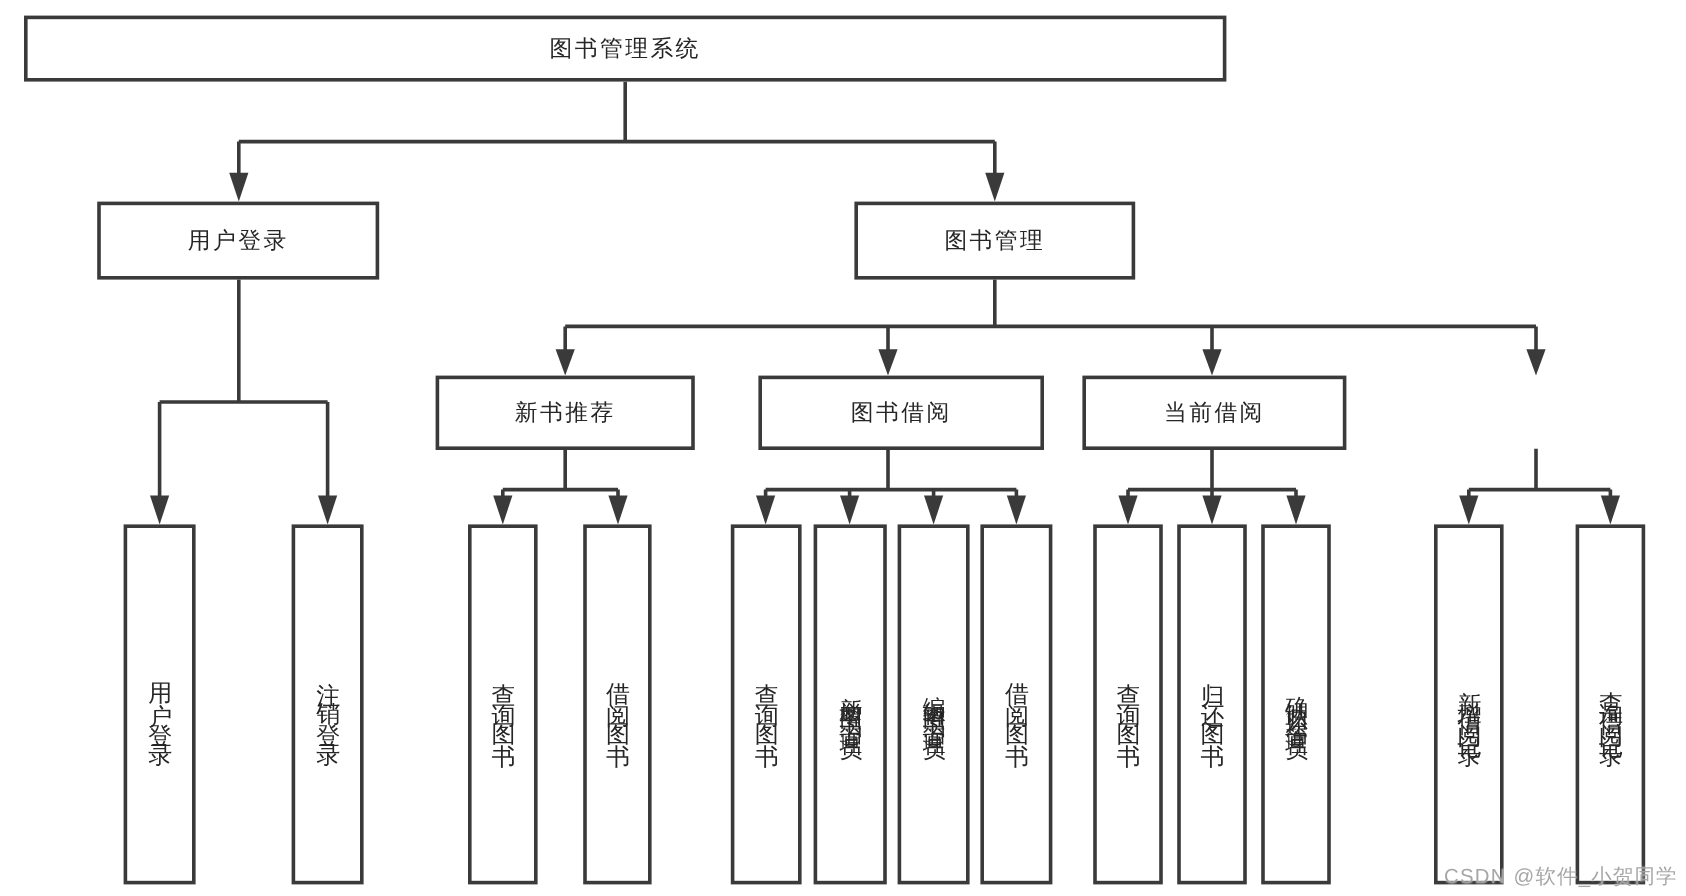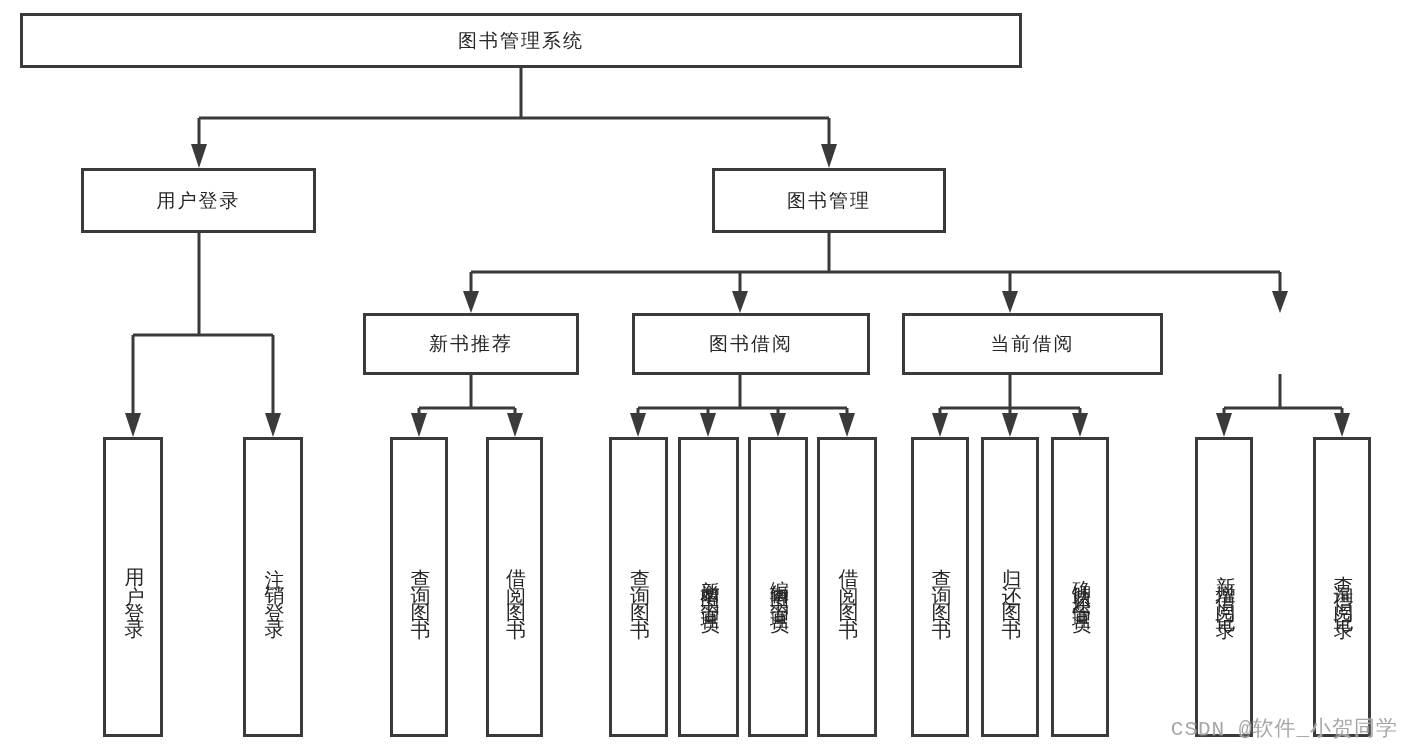--- a/index.html
+++ b/index.html
@@ -1,18 +1,18 @@
 <!DOCTYPE html>
 <html><head>
 <meta charset="utf-8">
 <style>
   html,body{margin:0;padding:0;background:#ffffff;}
   .canvas{
     position:relative;width:1405px;height:747px;background:#ffffff;overflow:hidden;
-    font-family:Liberation Mono, monospace;color:#262626;
+    font-family:Liberation Sans, sans-serif;color:#262626;
   }
   .connectors{position:absolute;left:0;top:0;z-index:1;}
   .node{
     position:absolute;box-sizing:border-box;background:#ffffff;
     border:3px solid #3a3a3a;display:flex;align-items:center;justify-content:center;
     z-index:2;
   }
   .node .hlabel{font-size:19px;letter-spacing:2px;white-space:nowrap;}
   .leaf{
     position:absolute;box-sizing:border-box;background:#ffffff;
@@ -21,21 +21,21 @@
   }
   .vlabel{
     writing-mode:vertical-rl;text-orientation:mixed;
     font-size:20px;line-height:1;white-space:nowrap;
   }
   .ls4 .vlabel{letter-spacing:17px;}
   .ls6 .vlabel{letter-spacing:9px;}
   .ls9 .vlabel{letter-spacing:5px;font-size:19px;}
   .watermark{
     position:absolute;right:7px;bottom:5px;z-index:3;
-    font-size:21px;color:rgba(158,158,158,0.92);
+    font-size:17px;color:rgba(158,158,158,0.92);
     text-shadow:0 0 2px #ffffff;letter-spacing:1px;white-space:nowrap;
   }
 </style>
 </head>
 <body>
 
 <div class="canvas">
 
   <svg class="connectors" width="1405" height="747" viewBox="0 0 1405 747" aria-hidden="true">
     <path fill="none" stroke="#3a3a3a" stroke-width="3" d="
@@ -105,21 +105,21 @@
   <div class="node" style="left:712px;top:168px;width:234px;height:65px">
     <span class="hlabel">图书管理</span>
   </div>
 
   <div class="node" style="left:363px;top:313px;width:216px;height:62px">
     <span class="hlabel">新书推荐</span>
   </div>
   <div class="node" style="left:632px;top:313px;width:238px;height:62px">
     <span class="hlabel">图书借阅</span>
   </div>
-  <div class="node" style="left:902px;top:313px;width:261px;height:62px">
+  <div class="node" style="left:902px;top:313px;width:220px;height:62px">
     <span class="hlabel">当前借阅</span>
   </div>
 
   <div class="leaf ls4" style="left:103px;width:60px">
     <span class="vlabel">用户登录</span>
   </div>
   <div class="leaf ls4" style="left:243px;width:60px">
     <span class="vlabel">注销登录</span>
   </div>
 

